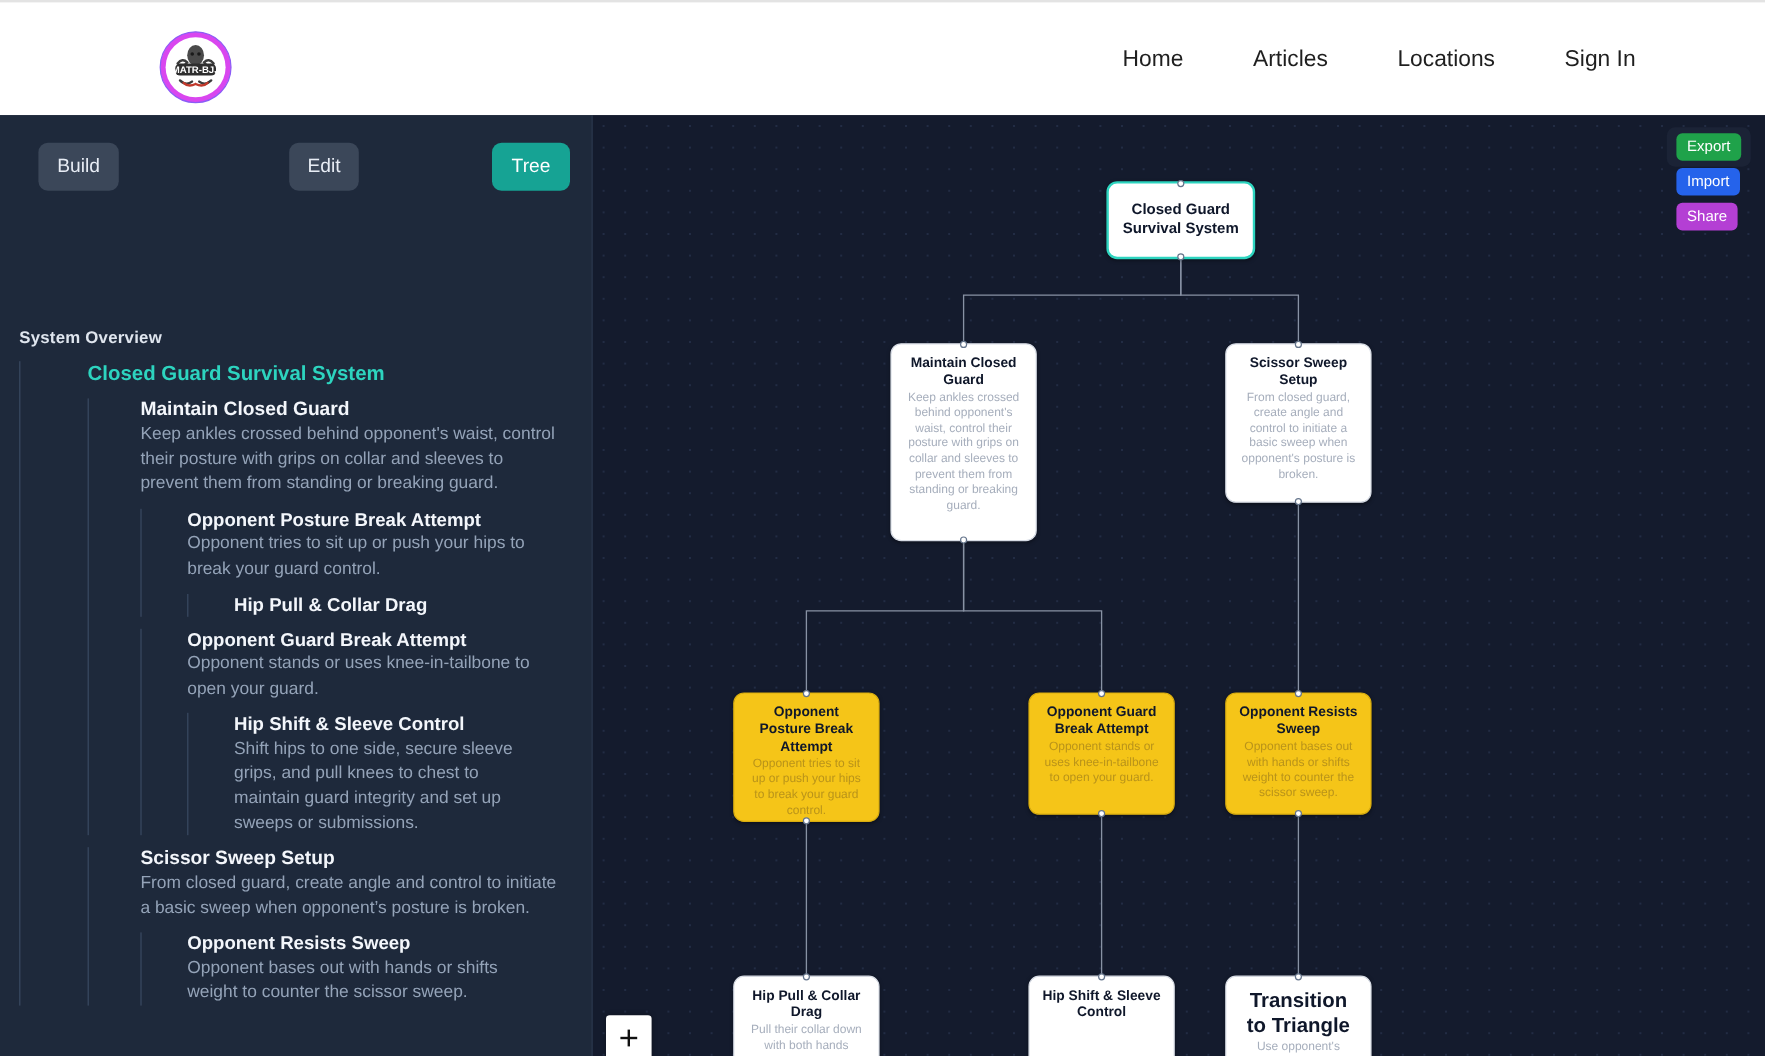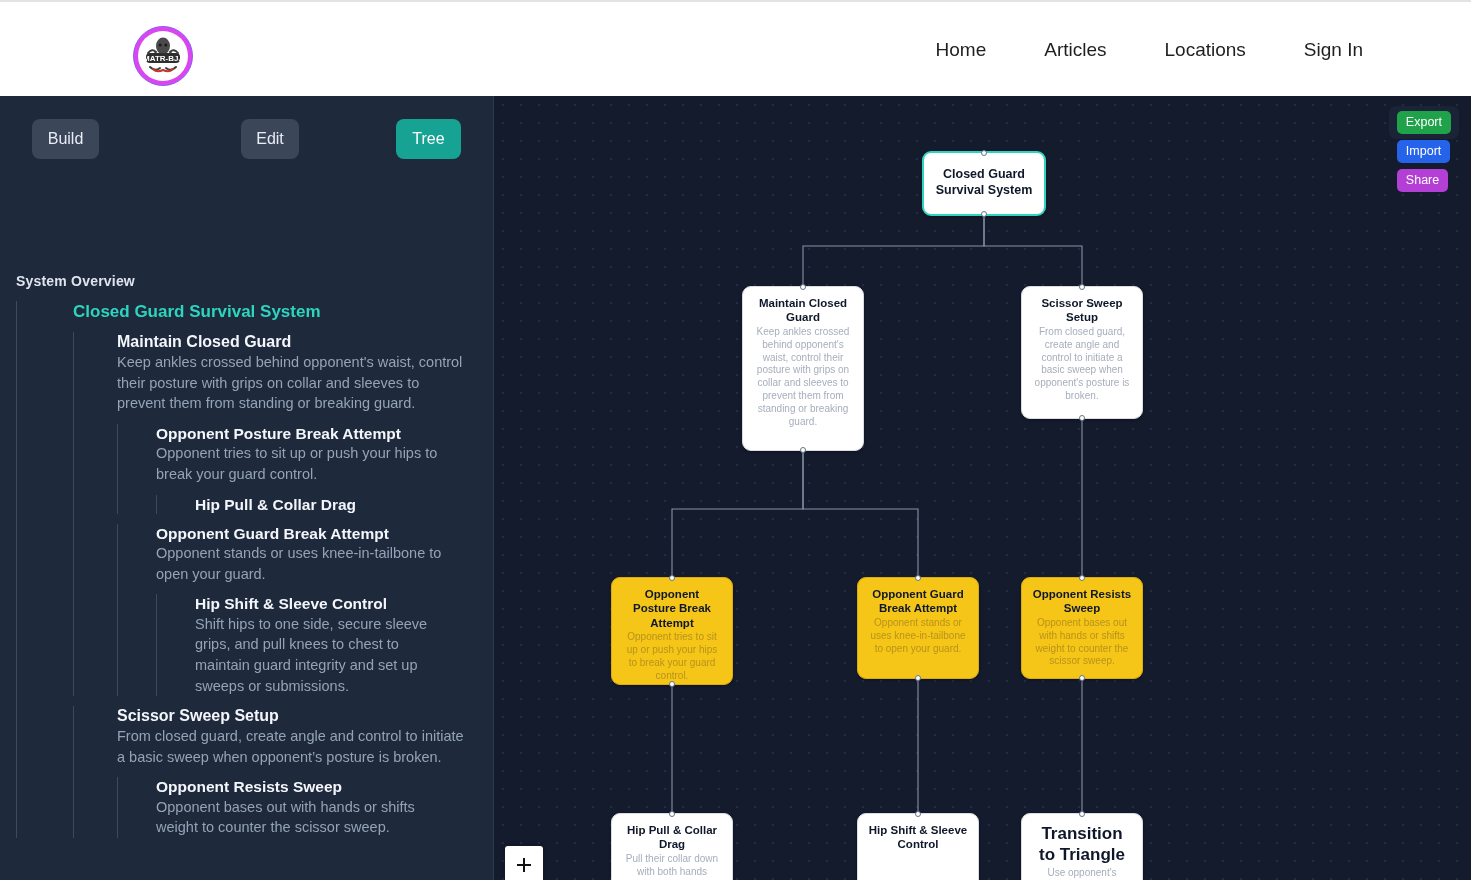--- a/index.html
+++ b/index.html
@@ -49,21 +49,21 @@
   .mode-btn {
     position: absolute; top: 0; height: 40px;
     border: none; border-radius: 8px;
     font-size: 16px; font-family: "Liberation Sans", sans-serif;
     cursor: pointer; color: #e8edf5;
     background: #3b4759;
     display: flex; align-items: center; justify-content: center;
   }
   #btn-build { left: 0px;   width: 67px; margin-left: 16px; }
   #btn-edit  { left: 201px; width: 58px; margin-left: 24px; }
-  #btn-tree  { left: 380px; width: 65px; background: #16a394; color: #ffffff; }
+  #btn-tree  { left: 394px; width: 65px; background: #16a394; color: #ffffff; }
 
   #system-overview-title {
     position: absolute; left: 16px; top: 177px;
     font-size: 14px; font-weight: bold; color: #dfe5ee; letter-spacing: .2px;
   }
 
   #tree-outline {
     position: absolute; left: 16px; top: 205px; width: 470px; height: 580px;
   }
   .onode { position: relative; }

